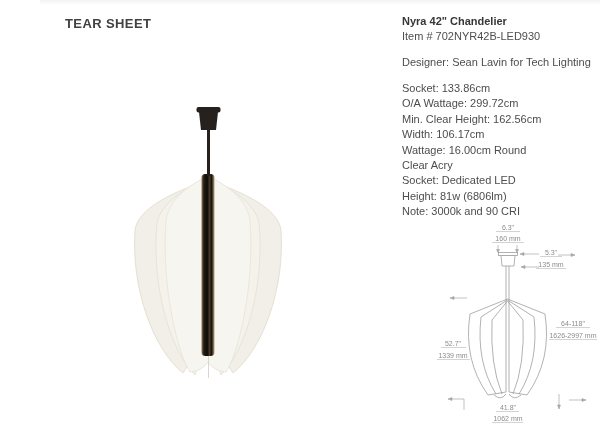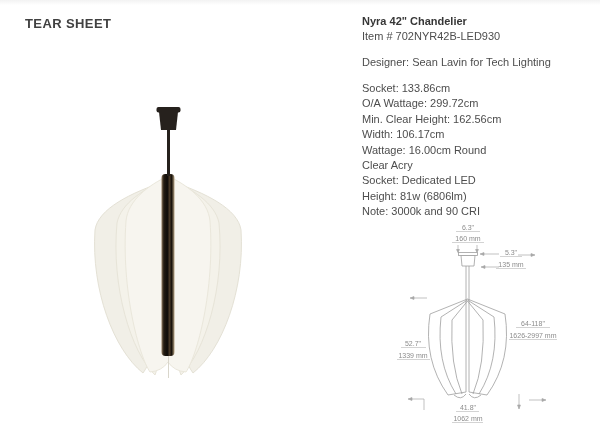--- a/index.html
+++ b/index.html
@@ -1,20 +1,20 @@
 <!DOCTYPE html>
 <html><head>
 <meta charset="utf-8">
 <style>
   * { margin:0; padding:0; box-sizing:border-box; }
   html,body { width:600px; height:437px; background:#ffffff; overflow:hidden; }
   body { font-family:"Liberation Sans", sans-serif; position:relative; }
 
   .page {
-    position:absolute; inset:0; background:#ffffff;
+    position:absolute; inset:0; background:#ffffff;margin-left:40px;
   }
   .top-edge {
     position:absolute; top:0; left:0; right:0; height:5px;
     background:linear-gradient(#f2f2f2, #ffffff);
   }
 
   .tearsheet-label {
     position:absolute; left:25px; top:16px;
     font-size:13px; font-weight:bold; color:#414141; letter-spacing:0.4px;
   }

